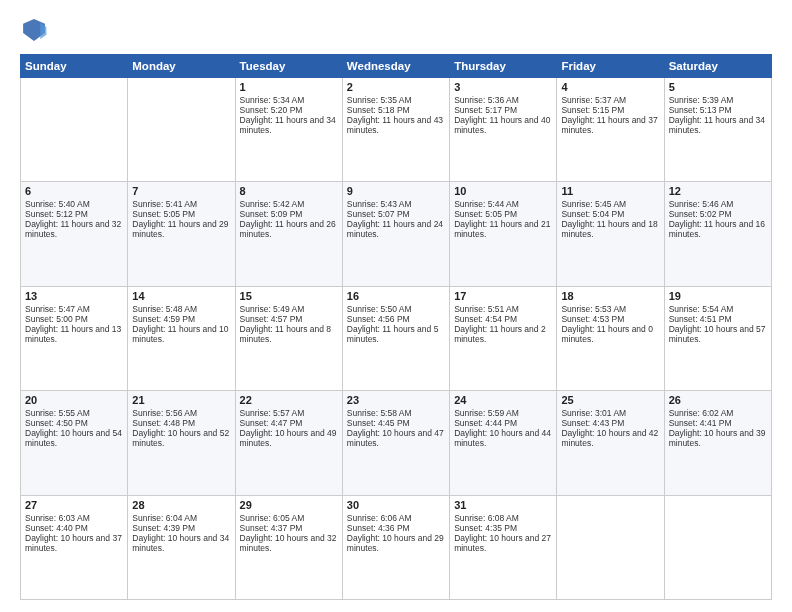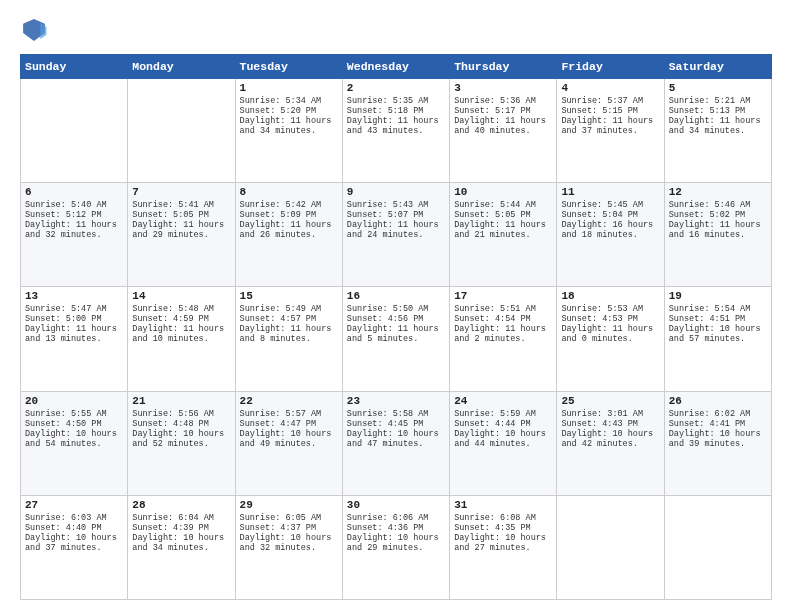--- a/index.html
+++ b/index.html
@@ -51,21 +51,20 @@
     .location {
       font-size: 14px;
       color: #555;
     }
     .calendar {
       flex: 1;
       border: 1px solid #ccc;
       border-collapse: collapse;
       width: 100%;
       table-layout: fixed;
-      font-family: Liberation Mono, monospace;
     }
     .calendar th {
       background: #2a5fac;
       color: #fff;
       font-size: 11.5px;
       font-weight: bold;
       padding: 5px 4px;
       text-align: left;
       border: 1px solid #2a5fac;
     }
@@ -141,21 +140,21 @@
         <span>Daylight: 11 hours and 43 minutes.</span></td>
           <td><span class="day-num">3</span>
         <span>Sunrise: 5:36 AM</span><br>
         <span>Sunset: 5:17 PM</span><br>
         <span>Daylight: 11 hours and 40 minutes.</span></td>
           <td><span class="day-num">4</span>
         <span>Sunrise: 5:37 AM</span><br>
         <span>Sunset: 5:15 PM</span><br>
         <span>Daylight: 11 hours and 37 minutes.</span></td>
           <td><span class="day-num">5</span>
-        <span>Sunrise: 5:21 AM</span><br>
+        <span>Sunrise: 5:39 AM</span><br>
         <span>Sunset: 5:13 PM</span><br>
         <span>Daylight: 11 hours and 34 minutes.</span></td>
         </tr>
         <tr class="row-even">
           <td><span class="day-num">6</span>
         <span>Sunrise: 5:40 AM</span><br>
         <span>Sunset: 5:12 PM</span><br>
         <span>Daylight: 11 hours and 32 minutes.</span></td>
           <td><span class="day-num">7</span>
         <span>Sunrise: 5:41 AM</span><br>
@@ -169,21 +168,21 @@
         <span>Sunrise: 5:43 AM</span><br>
         <span>Sunset: 5:07 PM</span><br>
         <span>Daylight: 11 hours and 24 minutes.</span></td>
           <td><span class="day-num">10</span>
         <span>Sunrise: 5:44 AM</span><br>
         <span>Sunset: 5:05 PM</span><br>
         <span>Daylight: 11 hours and 21 minutes.</span></td>
           <td><span class="day-num">11</span>
         <span>Sunrise: 5:45 AM</span><br>
         <span>Sunset: 5:04 PM</span><br>
-        <span>Daylight: 16 hours and 18 minutes.</span></td>
+        <span>Daylight: 11 hours and 18 minutes.</span></td>
           <td><span class="day-num">12</span>
         <span>Sunrise: 5:46 AM</span><br>
         <span>Sunset: 5:02 PM</span><br>
         <span>Daylight: 11 hours and 16 minutes.</span></td>
         </tr>
         <tr class="row-odd">
           <td><span class="day-num">13</span>
         <span>Sunrise: 5:47 AM</span><br>
         <span>Sunset: 5:00 PM</span><br>
         <span>Daylight: 11 hours and 13 minutes.</span></td>

